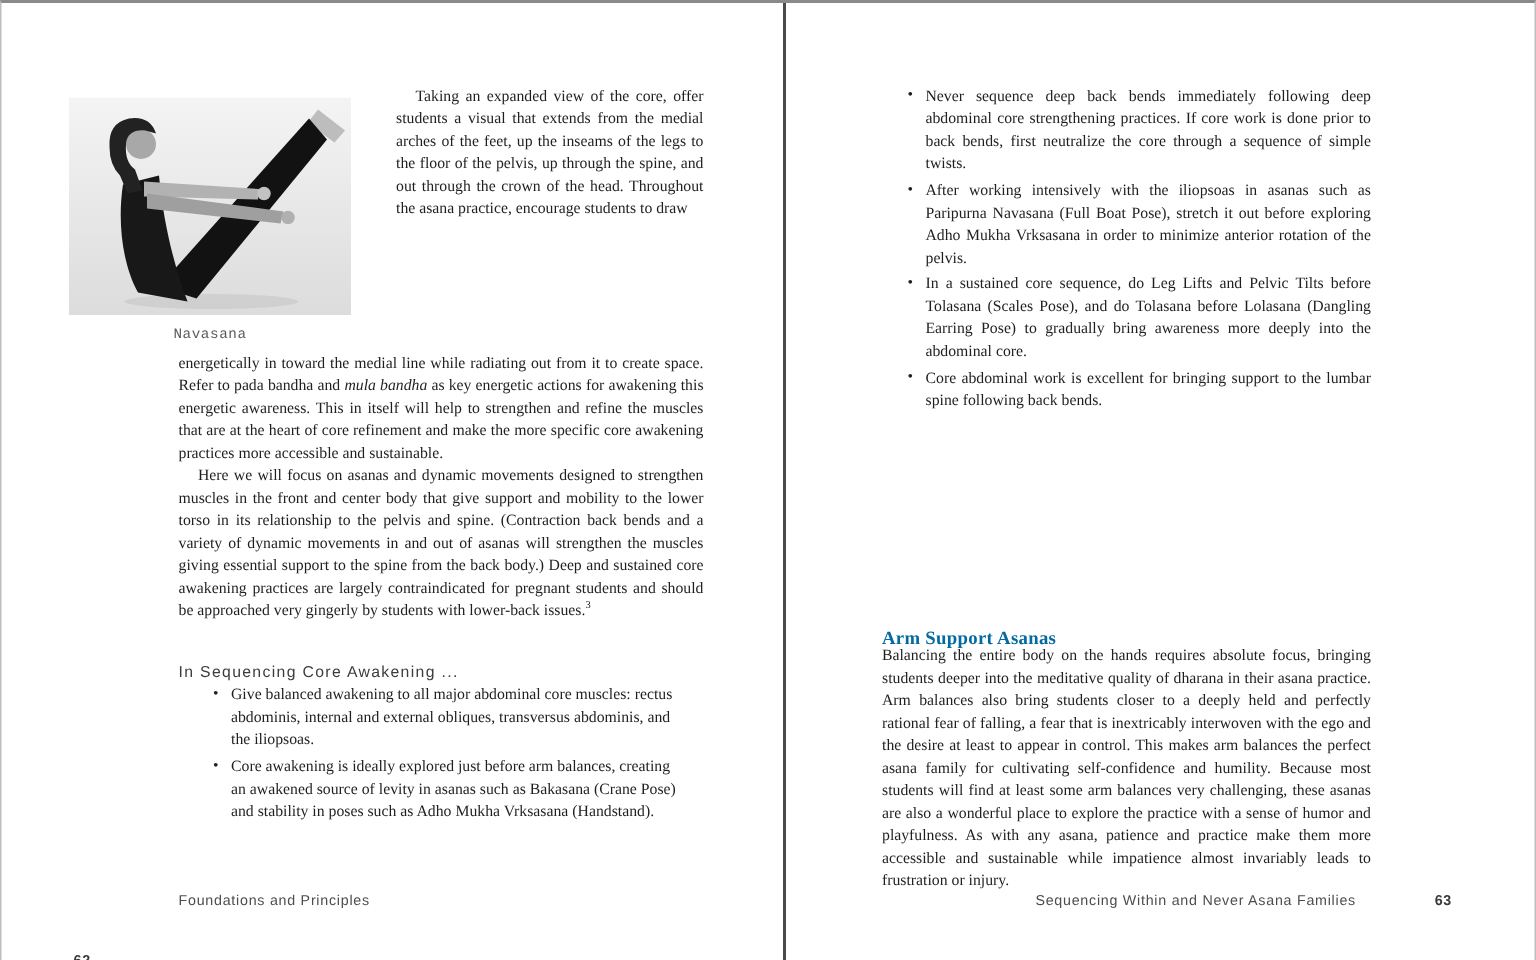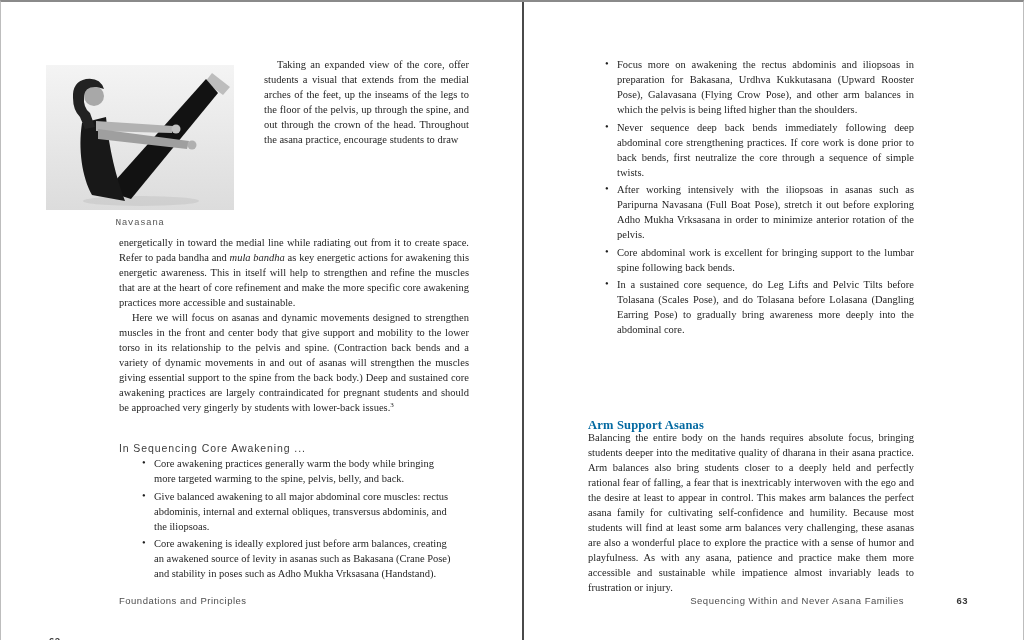--- a/index.html
+++ b/index.html
@@ -98,37 +98,35 @@
     </div>
 
     <div class="full-text serif just">
       <p><span>energetically in toward the medial line while radiating out from it to create space. Refer to pada bandha and </span><em>mula bandha</em><span> as key energetic actions for awakening this energetic awareness. This in itself will help to strengthen and refine the muscles that are at the heart of core refinement and make the more specific core awakening practices more accessible and sustainable.</span></p>
       <p class="indent"><span>Here we will focus on asanas and dynamic movements designed to strengthen muscles in the front and center body that give support and mobility to the lower torso in its relationship to the pelvis and spine. (Contraction back bends and a variety of dynamic movements in and out of asanas will strengthen the muscles giving essential support to the spine from the back body.) Deep and sustained core awakening practices are largely contraindicated for pregnant students and should be approached very gingerly by students with lower-back issues.</span><sup>3</sup></p>
     </div>
 
     <h2 class="sans-heading" style="left:118px; top:431px;">In Sequencing Core Awakening ...</h2>
 
     <ul class="bullets left-bullets serif">
-      <li>Core awakening practices generally warm the body while bringing more targeted warming to the spine, pelvis, belly, and back.</li>
       <li>Give balanced awakening to all major abdominal core muscles: rectus abdominis, internal and external obliques, transversus abdominis, and the iliopsoas.</li>
       <li>Core awakening is ideally explored just before arm balances, creating an awakened source of levity in asanas such as Bakasana (Crane Pose) and stability in poses such as Adho Mukha Vrksasana (Handstand).</li>
     </ul>
 
     <span class="footer-text footer-num" style="left:48px;margin-top:40px;">62</span>
     <span class="footer-text" style="left:118px;">Foundations and Principles</span>
   </div>
 
   <div>
 
     <ul class="bullets right-bullets serif">
-      <li>Focus more on awakening the rectus abdominis and iliopsoas in preparation for Bakasana, Urdhva Kukkutasana (Upward Rooster Pose), Galavasana (Flying Crow Pose), and other arm balances in which the pelvis is being lifted higher than the shoulders.</li>
       <li>Never sequence deep back bends immediately following deep abdominal core strengthening practices. If core work is done prior to back bends, first neutralize the core through a sequence of simple twists.</li>
       <li>After working intensively with the iliopsoas in asanas such as Paripurna Navasana (Full Boat Pose), stretch it out before exploring Adho Mukha Vrksasana in order to minimize anterior rotation of the pelvis.</li>
+      <li>In a sustained core sequence, do Leg Lifts and Pelvic Tilts before Tolasana (Scales Pose), and do Tolasana before Lolasana (Dangling Earring Pose) to gradually bring awareness more deeply into the abdominal core.</li>
       <li>Core abdominal work is excellent for bringing support to the lumbar spine following back bends.</li>
-      <li>In a sustained core sequence, do Leg Lifts and Pelvic Tilts before Tolasana (Scales Pose), and do Tolasana before Lolasana (Dangling Earring Pose) to gradually bring awareness more deeply into the abdominal core.</li>
     </ul>
 
     <h3 class="serif-heading" style="left:587px; top:403px;">Arm Support Asanas</h3>
 
     <p class="right-para serif just">Balancing the entire body on the hands requires absolute focus, bringing students deeper into the meditative quality of dharana in their asana practice. Arm balances also bring students closer to a deeply held and perfectly rational fear of falling, a fear that is inextricably interwoven with the ego and the desire at least to appear in control. This makes arm balances the perfect asana family for cultivating self-confidence and humility. Because most students will find at least some arm balances very challenging, these asanas are also a wonderful place to explore the practice with a sense of humor and playfulness. As with any asana, patience and practice make them more accessible and sustainable while impatience almost invariably leads to frustration or injury.</p>
 
     <span class="footer-text" style="right:119px;">Sequencing Within and Never Asana Families</span>
     <span class="footer-text footer-num" style="right:55px;">63</span>
   </div>
 

